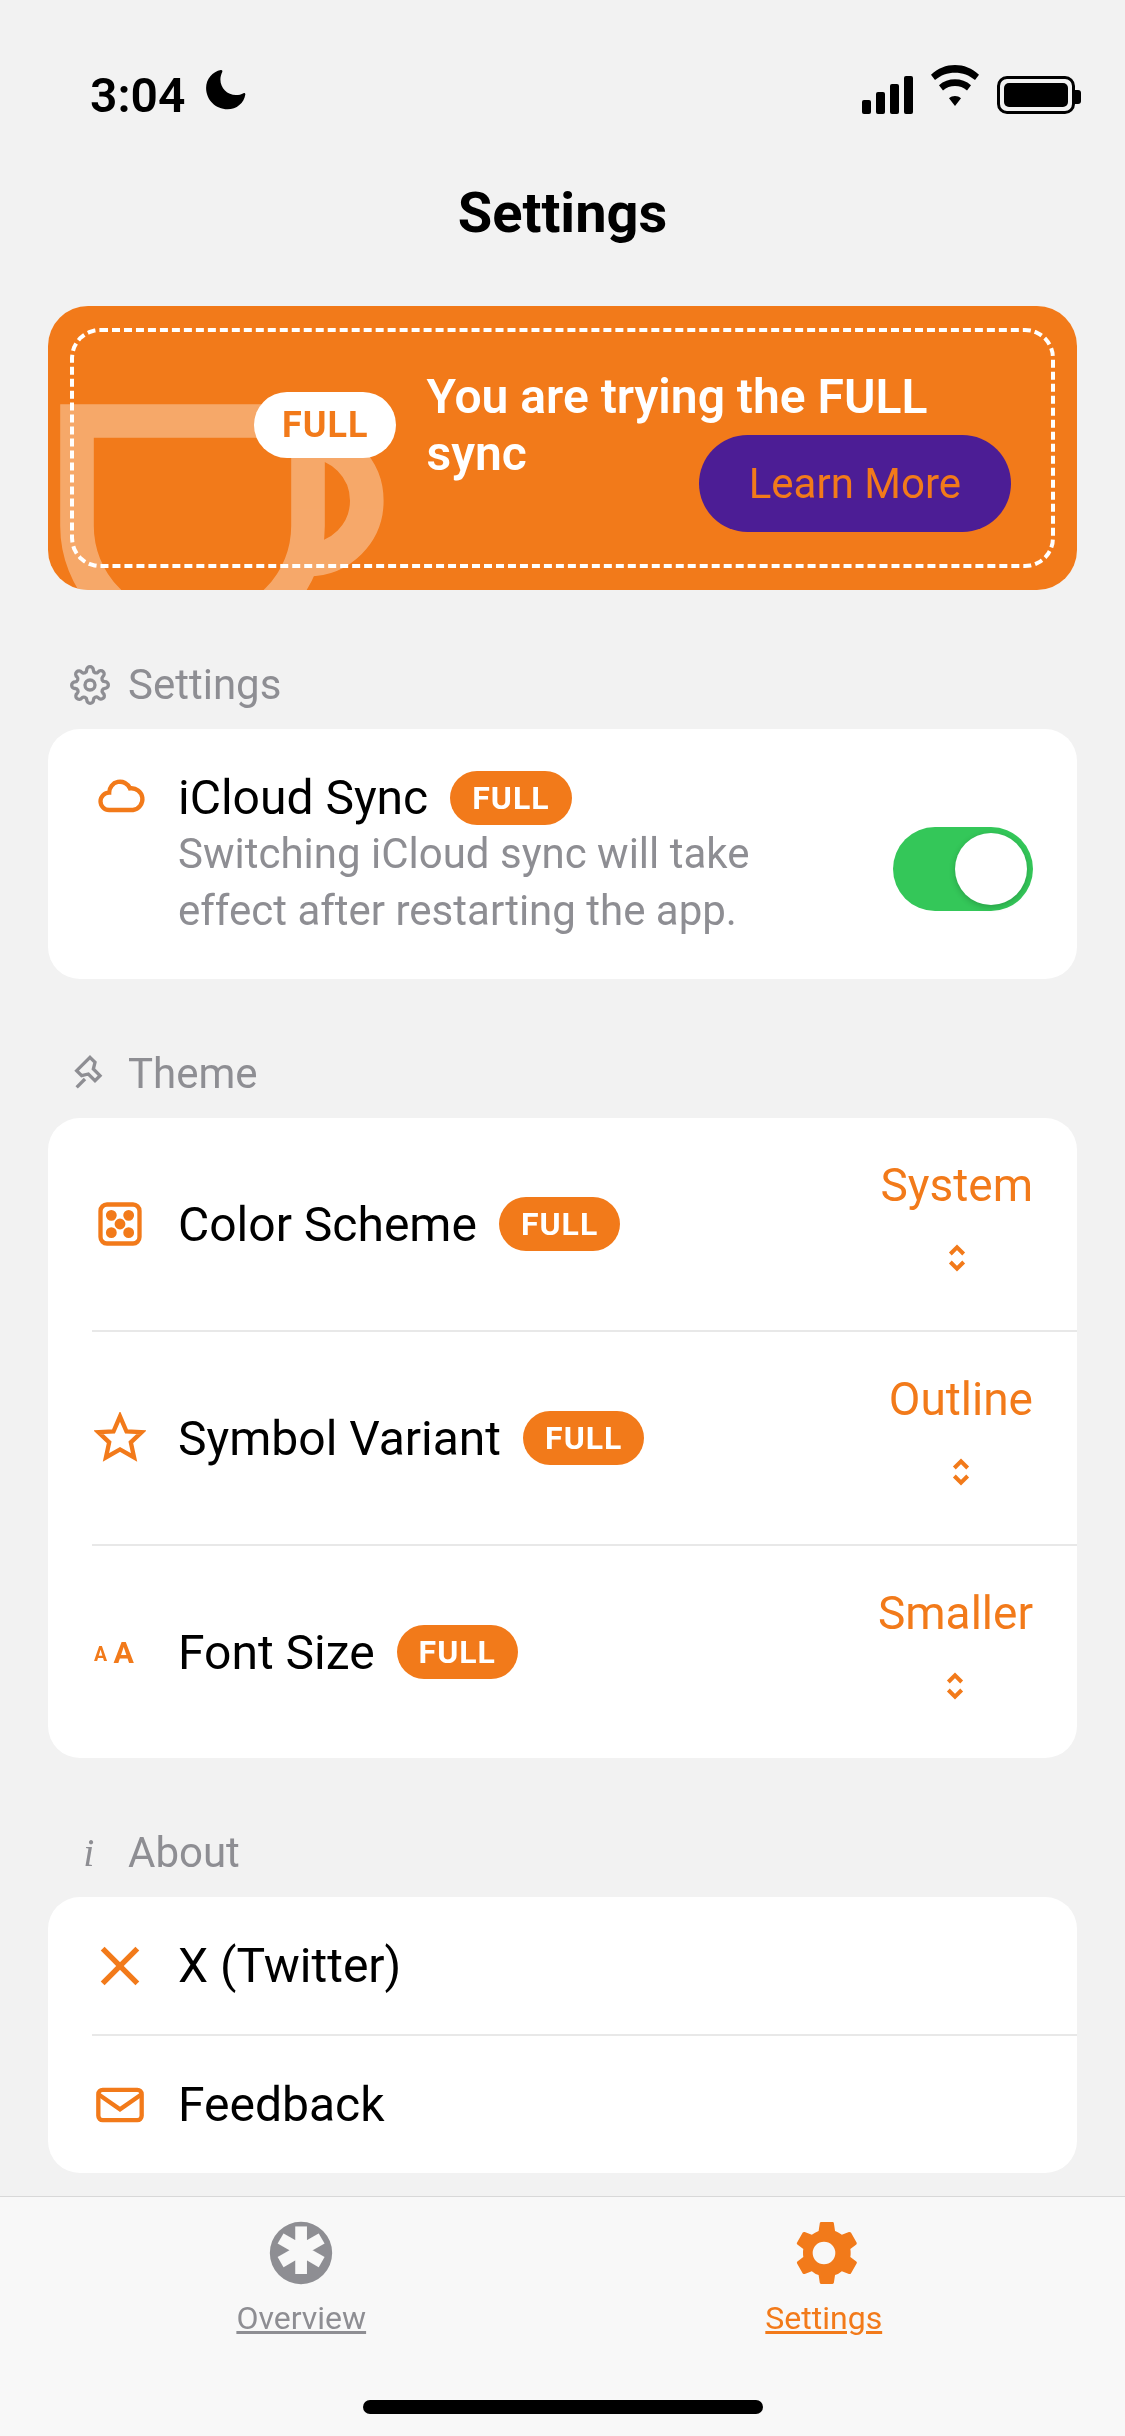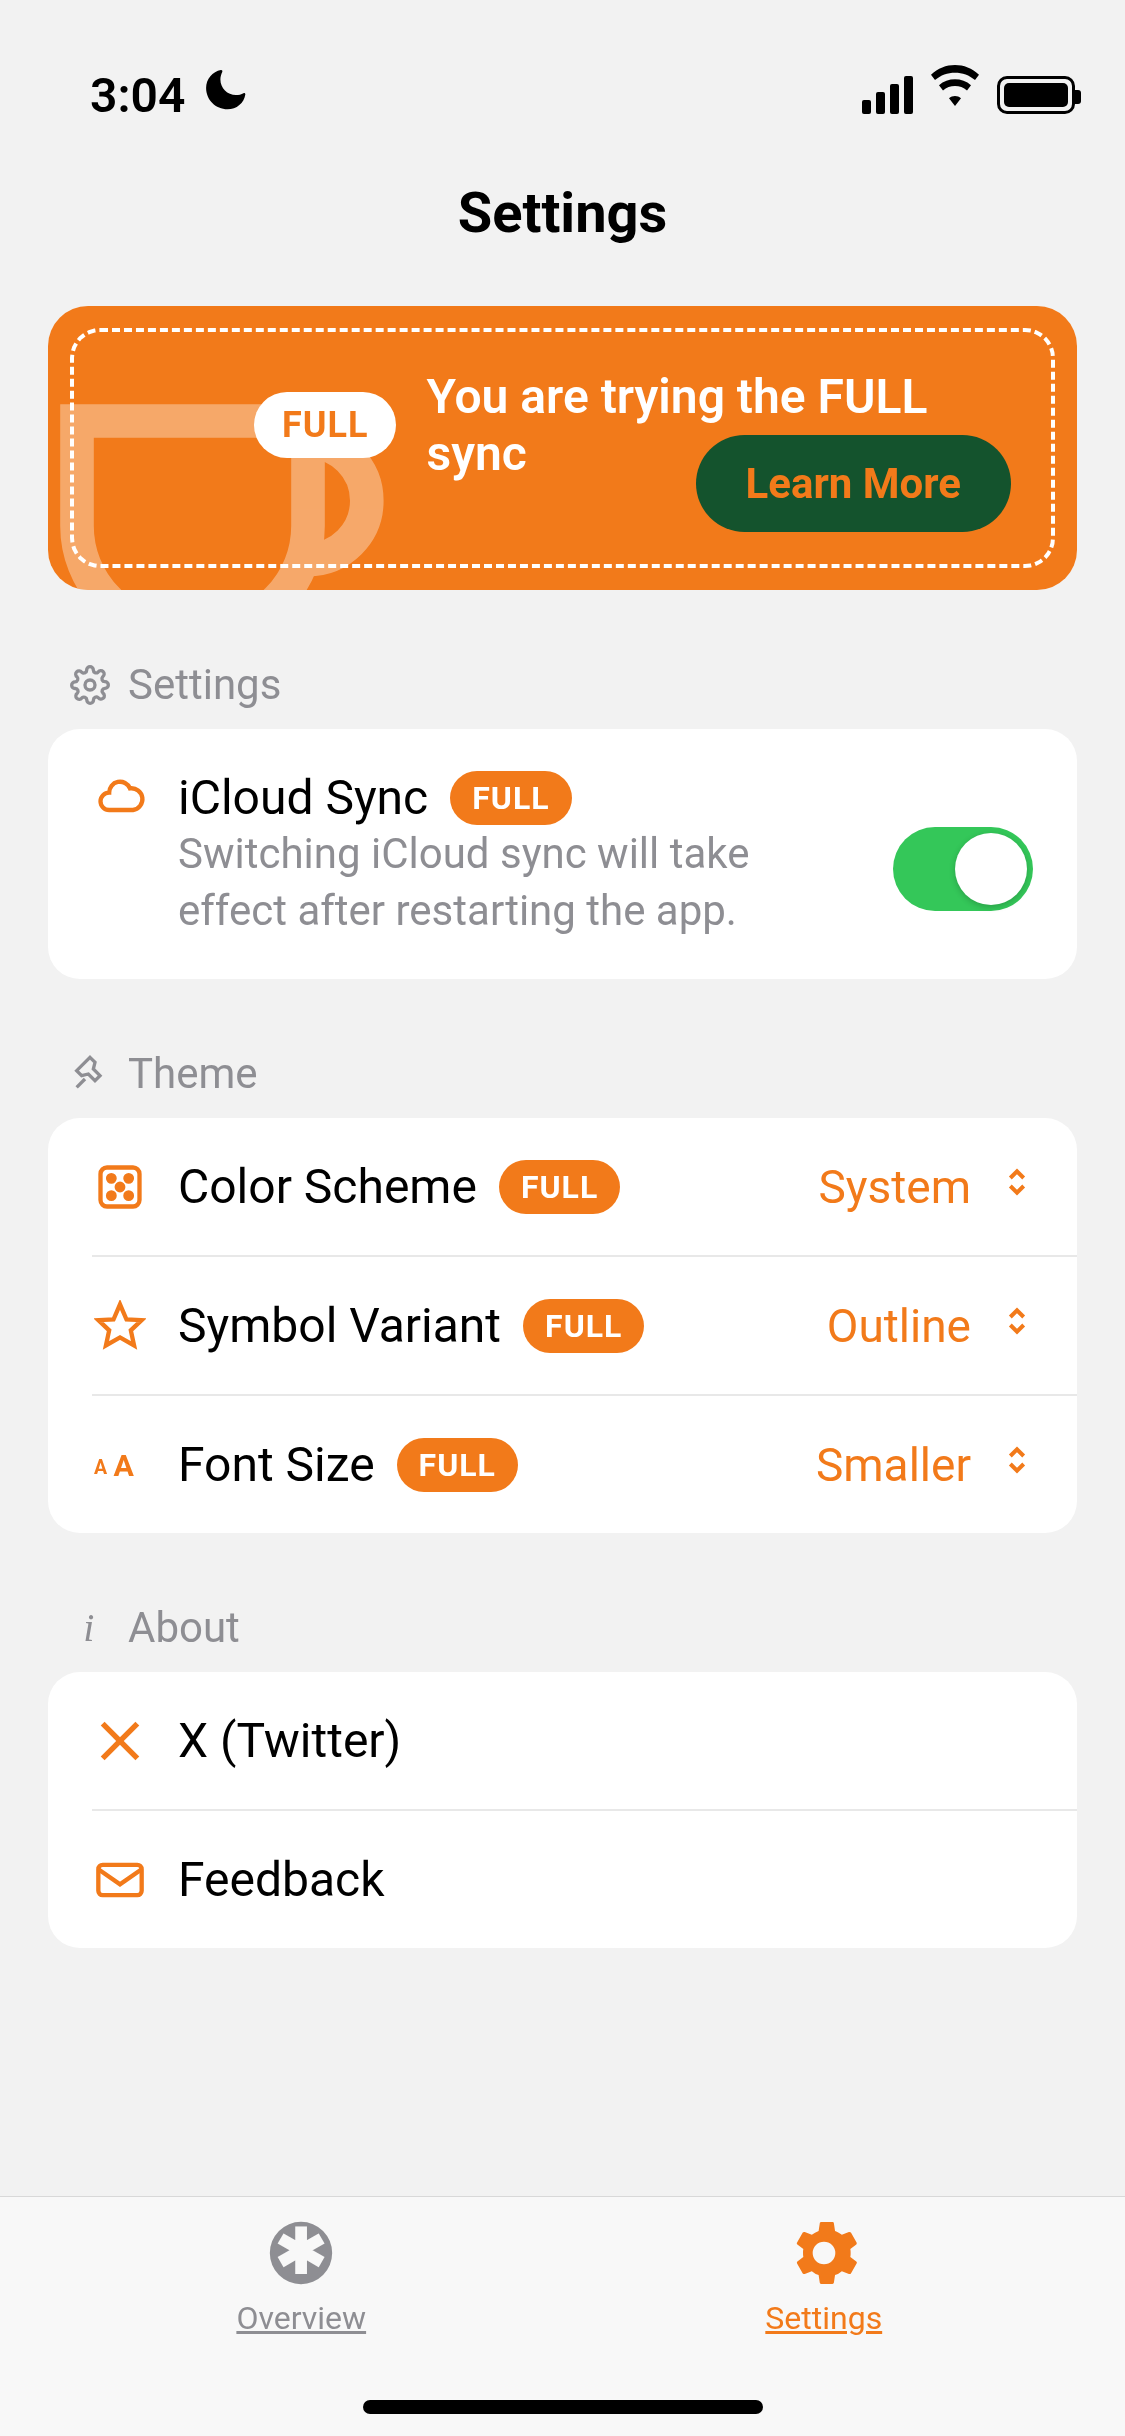--- a/index.html
+++ b/index.html
@@ -89,24 +89,24 @@
   }
   .promo-text {
     color: #fff;
     font-size: 48px;
     font-weight: 600;
   }
   .promo-learn {
     position: absolute;
     right: 40px;
     bottom: 32px;
-    background: #14532d;
+    background: #4c1d95;
     color: #f27a1a;
     font-size: 42px;
-    font-weight: 700;
+    font-weight: 400;
     padding: 24px 50px;
     border-radius: 60px;
     z-index: 2;
   }
 
   
   .section-header {
     display: flex;
     align-items: center;
     gap: 18px;
@@ -150,21 +150,22 @@
     font-size: 32px;
     padding: 8px 22px;
     border-radius: 30px;
     letter-spacing: 1px;
   }
   .row-value {
     color: #f27a1a;
     font-size: 46px;
     display: flex;
     align-items: center;
-    gap: 30px;
+    gap: 24px;
+    flex-direction: column;
   }
   .chevrons svg { width: 32px; height: 42px; }
 
   
   .toggle {
     width: 140px; height: 84px;
     background: #34c759;
     border-radius: 50px;
     position: relative;
     flex-shrink: 0;

